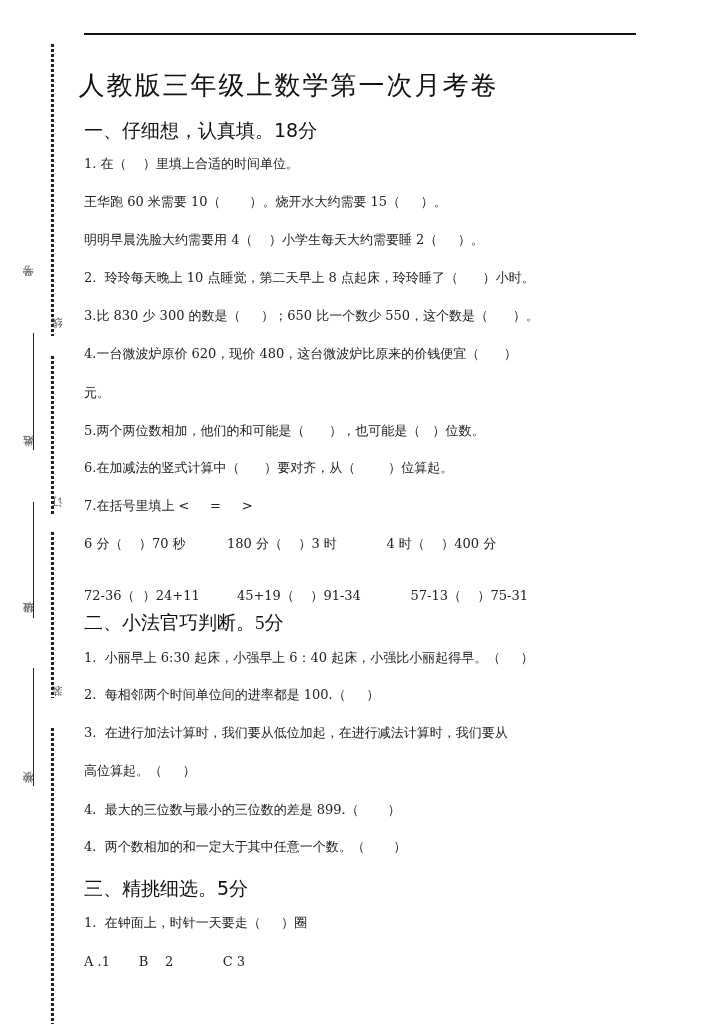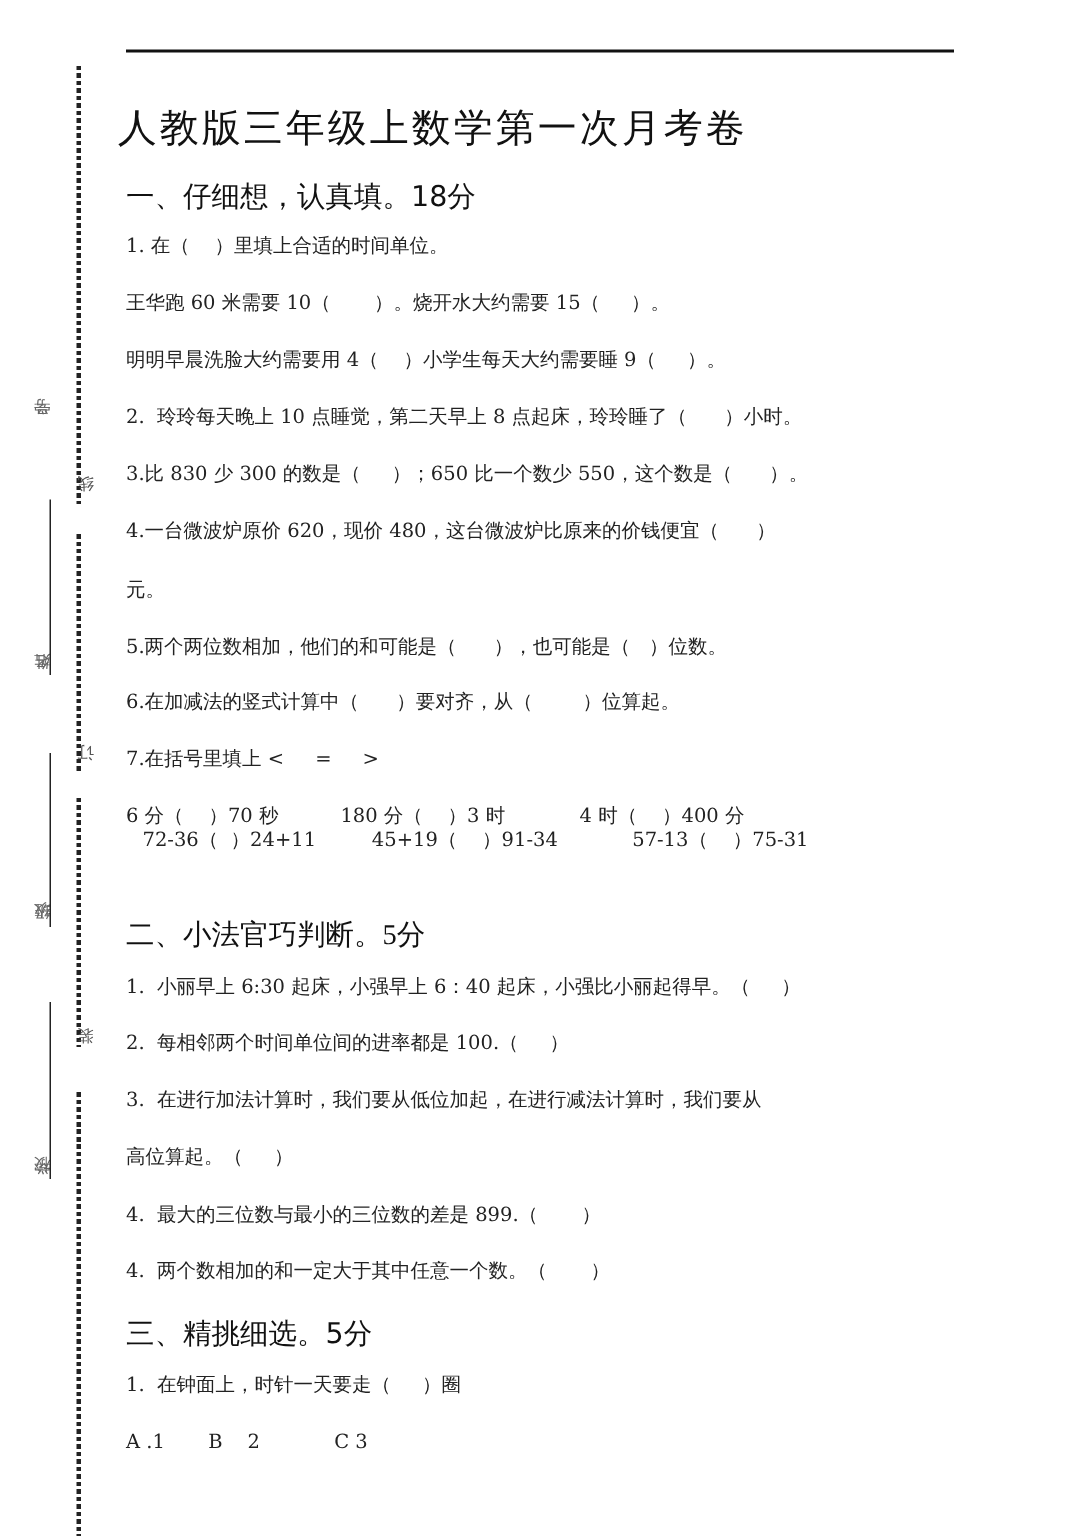--- a/index.html
+++ b/index.html
@@ -37,30 +37,30 @@
 
 <div class="binding-char" style="top:338px;">线</div>
 <div class="binding-char" style="top:516px;">订</div>
 <div class="binding-char" style="top:706px;">装</div>
 
 <div class="title">人教版三年级上数学第一次月考卷</div>
 
 <div class="line section" style="top:118px;">一、仔细想，认真填。18分</div>
 <div class="line" style="top:155px;">1. 在（    ）里填上合适的时间单位。</div>
 <div class="line" style="top:193px;">王华跑 60 米需要 10（       ）。烧开水大约需要 15（     ）。</div>
-<div class="line" style="top:231px;">明明早晨洗脸大约需要用 4（    ）小学生每天大约需要睡 9（     ）。</div>
+<div class="line" style="top:231px;">明明早晨洗脸大约需要用 4（    ）小学生每天大约需要睡 2（     ）。</div>
 <div class="line" style="top:269px;">2.  玲玲每天晚上 10 点睡觉，第二天早上 8 点起床，玲玲睡了（      ）小时。</div>
 <div class="line" style="top:307px;">3.比 830 少 300 的数是（     ）；650 比一个数少 550，这个数是（      ）。</div>
 <div class="line" style="top:345px;">4.一台微波炉原价 620，现价 480，这台微波炉比原来的价钱便宜（      ）</div>
 <div class="line" style="top:384px;">元。</div>
 <div class="line" style="top:422px;">5.两个两位数相加，他们的和可能是（      ），也可能是（   ）位数。</div>
 <div class="line" style="top:459px;">6.在加减法的竖式计算中（      ）要对齐，从（        ）位算起。</div>
 <div class="line" style="top:497px;">7.在括号里填上 &lt;     =     &gt;</div>
 <div class="line" style="top:535px;">6 分（    ）70 秒          180 分（    ）3 时            4 时（    ）400 分</div>
-<div class="line" style="top:551px;margin-left:11px;">72-36（  ）24+11         45+19（    ）91-34            57-13（    ）75-31</div>
+<div class="line" style="top:587px;">72-36（  ）24+11         45+19（    ）91-34            57-13（    ）75-31</div>
 
 <div class="line section" style="top:610px;font-family:Liberation Serif, serif;">二、小法官巧判断。5分</div>
 <div class="line" style="top:649px;">1.  小丽早上 6:30 起床，小强早上 6：40 起床，小强比小丽起得早。（     ）</div>
 <div class="line" style="top:686px;">2.  每相邻两个时间单位间的进率都是 100.（     ）</div>
 <div class="line" style="top:724px;">3.  在进行加法计算时，我们要从低位加起，在进行减法计算时，我们要从</div>
 <div class="line" style="top:762px;">高位算起。（     ）</div>
 <div class="line" style="top:801px;">4.  最大的三位数与最小的三位数的差是 899.（       ）</div>
 <div class="line" style="top:838px;">4.  两个数相加的和一定大于其中任意一个数。（       ）</div>
 
 <div class="line section" style="top:876px;">三、精挑细选。5分</div>

